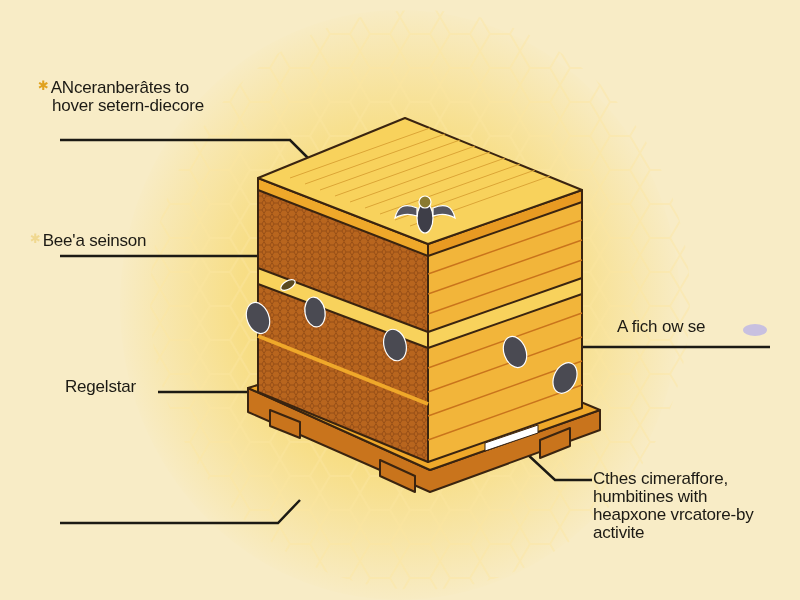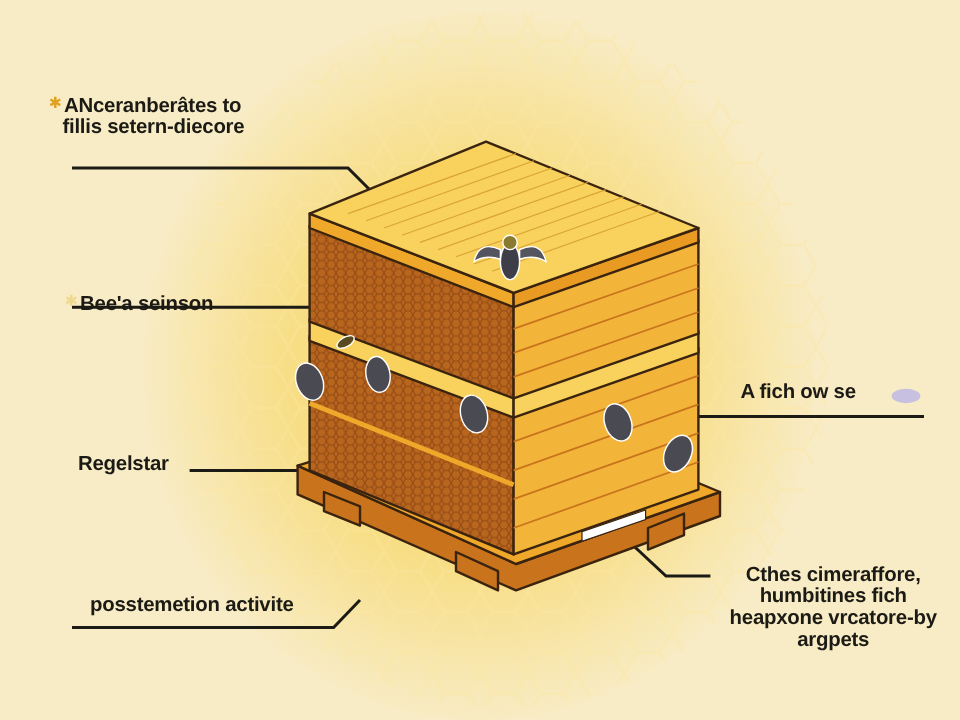--- a/index.html
+++ b/index.html
@@ -8,22 +8,22 @@
     background: #f8ecc6;
     font-family: "Liberation Sans", "DejaVu Sans", sans-serif;
   }
   .bg-glow {
     position: absolute; left: 120px; top: 10px; width: 560px; height: 590px;
     border-radius: 50%;
     background: radial-gradient(ellipse at center, #f6d66a 0%, #f7dc7e 40%, rgba(248,236,198,0) 72%);
     opacity: 0.9;
   }
   .label {
-    position: absolute; color: #1c1a14; font-weight: bold; font-size: 17px;
-    line-height: 18px; letter-spacing: -0.2px; text-align: center;
+    position: absolute; color: #1c1a14; font-weight: normal; font-size: 17px;
+    line-height: 18px; letter-spacing: -0.2px;
   }
   .label .star { color: #e0a21e; font-size: 13px; margin-right: 2px; vertical-align: 3px; }
   svg.main { position: absolute; left: 0; top: 0; }
 </style>
 </head>
 <body>
 
 <div class="bg-glow"></div>
 
 <svg class="main" width="800" height="600" viewBox="0 0 800 600">
@@ -130,39 +130,38 @@
         <ellipse rx="8" ry="4" fill="#5a4a20"></ellipse>
       </g>
     <g transform="translate(755,330)" fill="#c8c0e0" stroke="none">
         <ellipse rx="12" ry="6"></ellipse>
       </g>
   </g>
 </svg>
 
 <div class="label" style="left:38px; top:77px;">
   <span class="star">✱</span><span>ANceranberâtes to</span><br>
-  <span style="margin-left:14px">fillis setern-diecore</span><br>
+  <span style="margin-left:14px">hover setern-diecore</span><br>
 </div>
 
-<div class="label" style="left:54px; top:230px;margin-top:12px;">
+<div class="label" style="left:30px; top:230px;">
   <span class="star" style="color:#f0d890">✱</span><span>Bee'a seinson</span>
 </div>
 
 <div class="label" style="left:65px; top:360px;">
   <br>
   <span>Regelstar</span>
 </div>
 
 <div class="label" style="left:75px; top:477px;">
   <br>
-  <span>posstemetion activite</span>
 </div>
 
 <div class="label" style="left:617px; top:318px;">
   <span>A fich ow se</span>
 </div>
 
-<div class="label" style="left:593px; top:470px;margin-left:15px;">
+<div class="label" style="left:593px; top:470px;">
   <span>Cthes cimeraffore,</span><br>
-  <span>humbitines fich</span><br>
+  <span>humbitines with</span><br>
   <span>heapxone vrcatore-by</span><br>
-  <span>argpets</span>
+  <span>activite</span>
 </div>
 
 </body></html>

